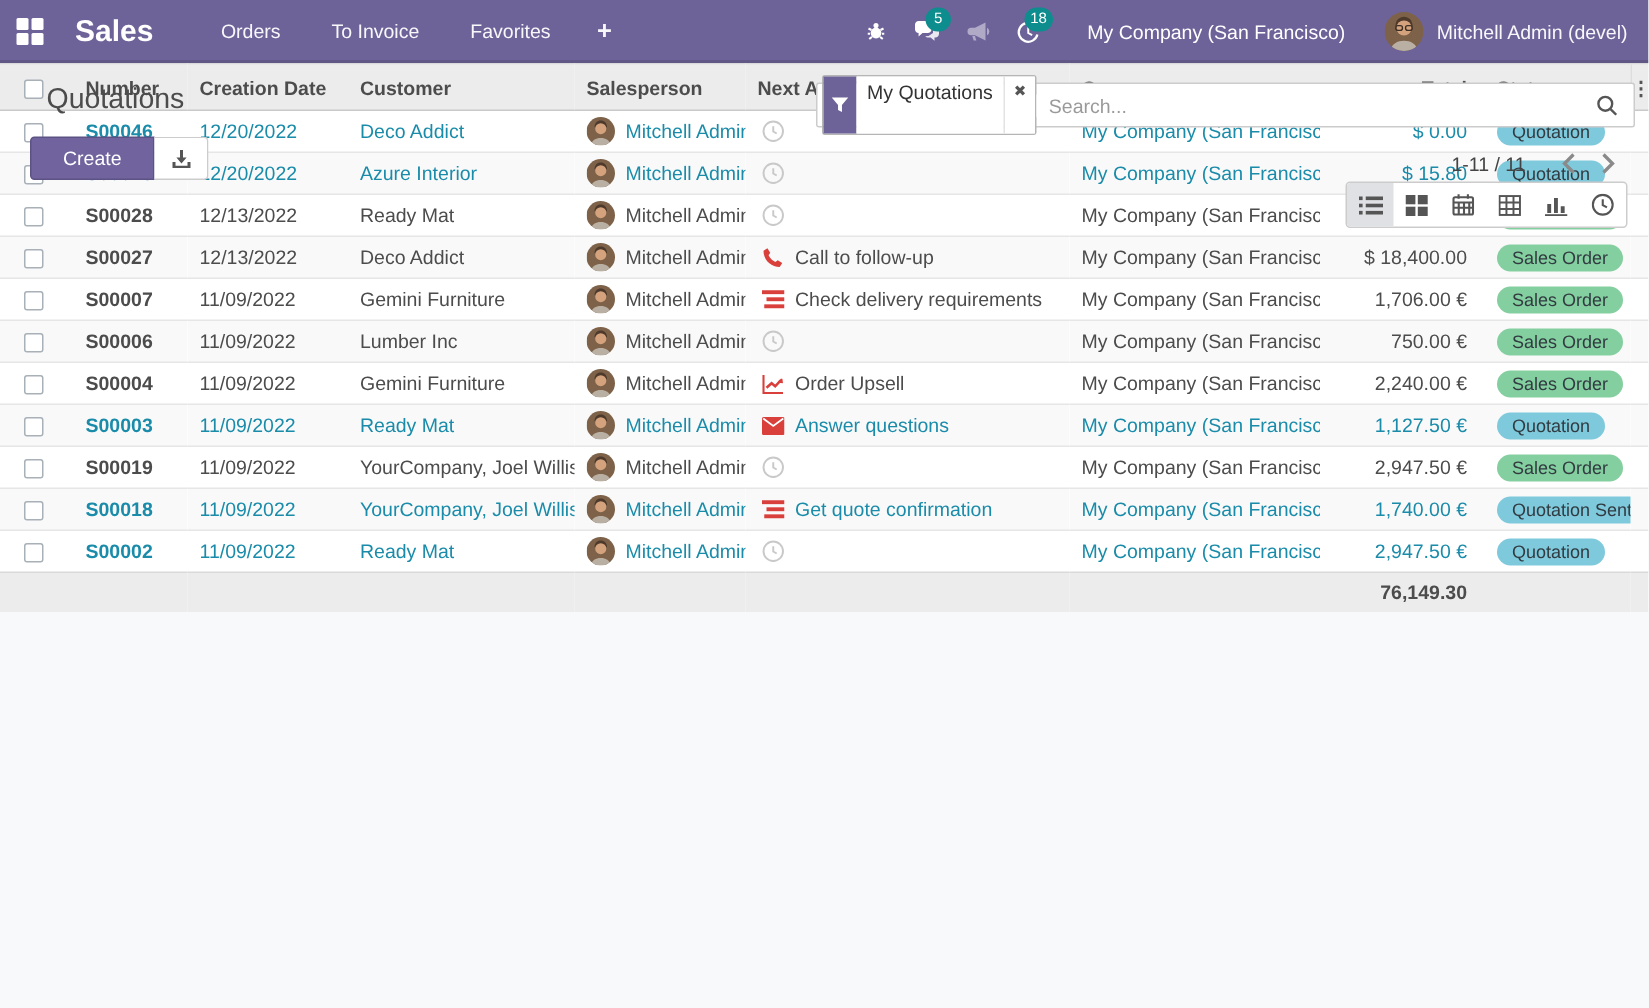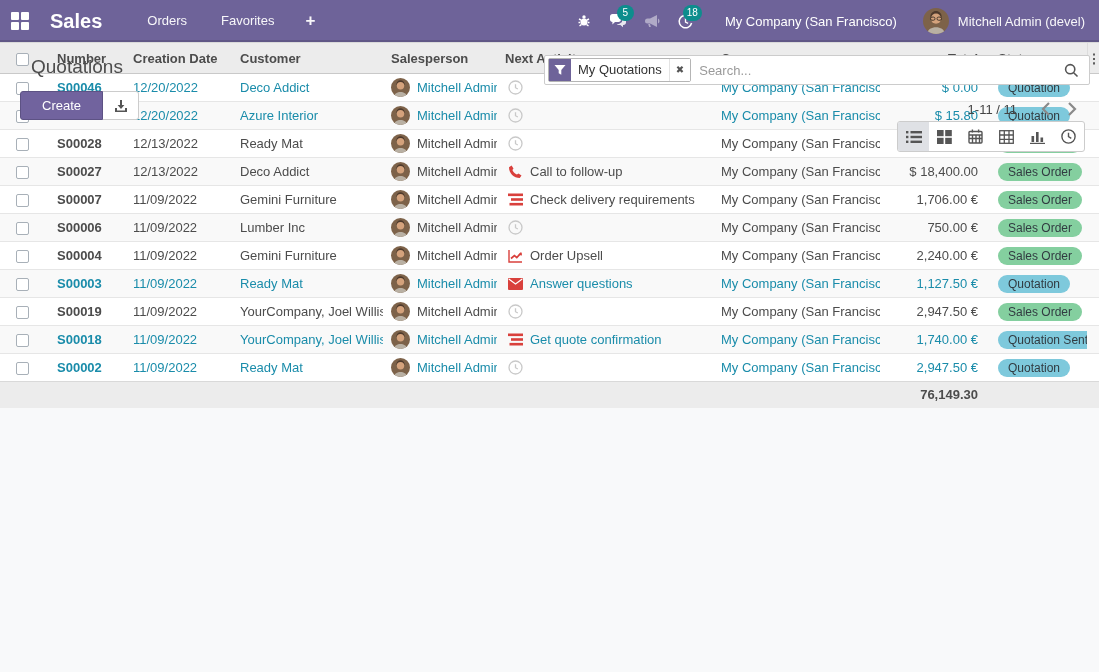--- a/index.html
+++ b/index.html
@@ -33,21 +33,21 @@
   .page-title { position:absolute; top:14px; left:31px; font-size:19px; color:#4c4c4c; }
   .btn-row { position:absolute; top:49px; left:20px; display:flex; }
   .btn-create { background:#71639e; border:1px solid #5d5284; color:#fff; font-size:13px;
     padding:6px 21px; border-radius:3px 0 0 3px; cursor:pointer; }
   .btn-export { background:#fff; border:1px solid #ccc; border-left:none; width:36px;
     border-radius:0 3px 3px 0; cursor:pointer; display:flex; align-items:center; justify-content:center; }
 
   .searchbar { position:absolute; top:13px; right:9px; width:546px; height:30px;
     border:1px solid #ccc; border-radius:2px; background:#fff; display:flex; align-items:center; }
   .facet { display:flex; align-items:stretch; border:1px solid #b5b5b5; border-radius:2px;
-    margin-left:3px; height:24px; }
+    margin-left:3px; height:40px; }
   .facet-ic { background:#6e6399; width:22px; display:flex; align-items:center; justify-content:center; }
   .facet-label { padding:0 7px; line-height:22px; color:#333; background:#fff; }
   .facet-x { padding:0 6px; line-height:22px; color:#555; font-size:10px; cursor:pointer; background:#fff; border-left:1px solid #e3e3e3;}
   .search-input { flex:1; border:none; outline:none; font-size:13px; padding:0 8px; color:#333;
     font-family:"Liberation Sans", sans-serif; }
   .search-input::placeholder { color:#9a9a9a; }
   .search-mag { padding:0 10px; cursor:pointer; display:flex; align-items:center; }
 
   .filterbar { position:absolute; top:51px; left:558px; background:#f4f4f4; border-radius:3px;
     display:flex; align-items:center; padding:6px 12px; }
@@ -109,20 +109,21 @@
     <div class="apps-btn">
       <span class="apps-grid">
           <span></span>
           <span></span>
           <span></span>
           <span></span>
         </span>
     </div>
     <div class="brand">Sales</div>
     <div class="nav-item">Orders</div>
+    <div class="nav-item">To Invoice</div>
     <div class="nav-item">Favorites</div>
     <div class="nav-item nav-plus">+</div>
   </div>
   <div class="nav-right">
     <div class="nav-ic">
       <svg width="16" height="16" viewBox="0 0 16 16" fill="none" stroke="#fff" stroke-width="1.4">
         <circle cx="8" cy="9" r="3.6" fill="#fff" stroke="none"></circle>
           <circle cx="8" cy="4" r="1.7" fill="#fff" stroke="none"></circle>
         <path d="M3 6l2 1M13 6l-2 1M2.5 9.5H4M12 9.5h1.5M3.5 13l1.8-1.4M12.5 13l-1.8-1.4"></path>
       </svg>

